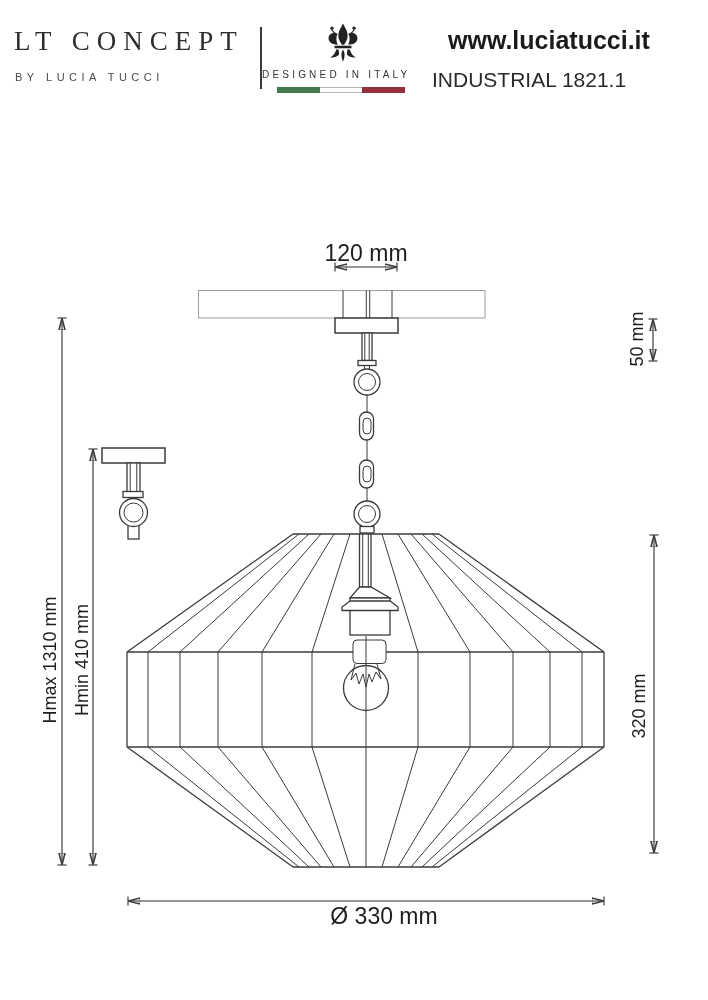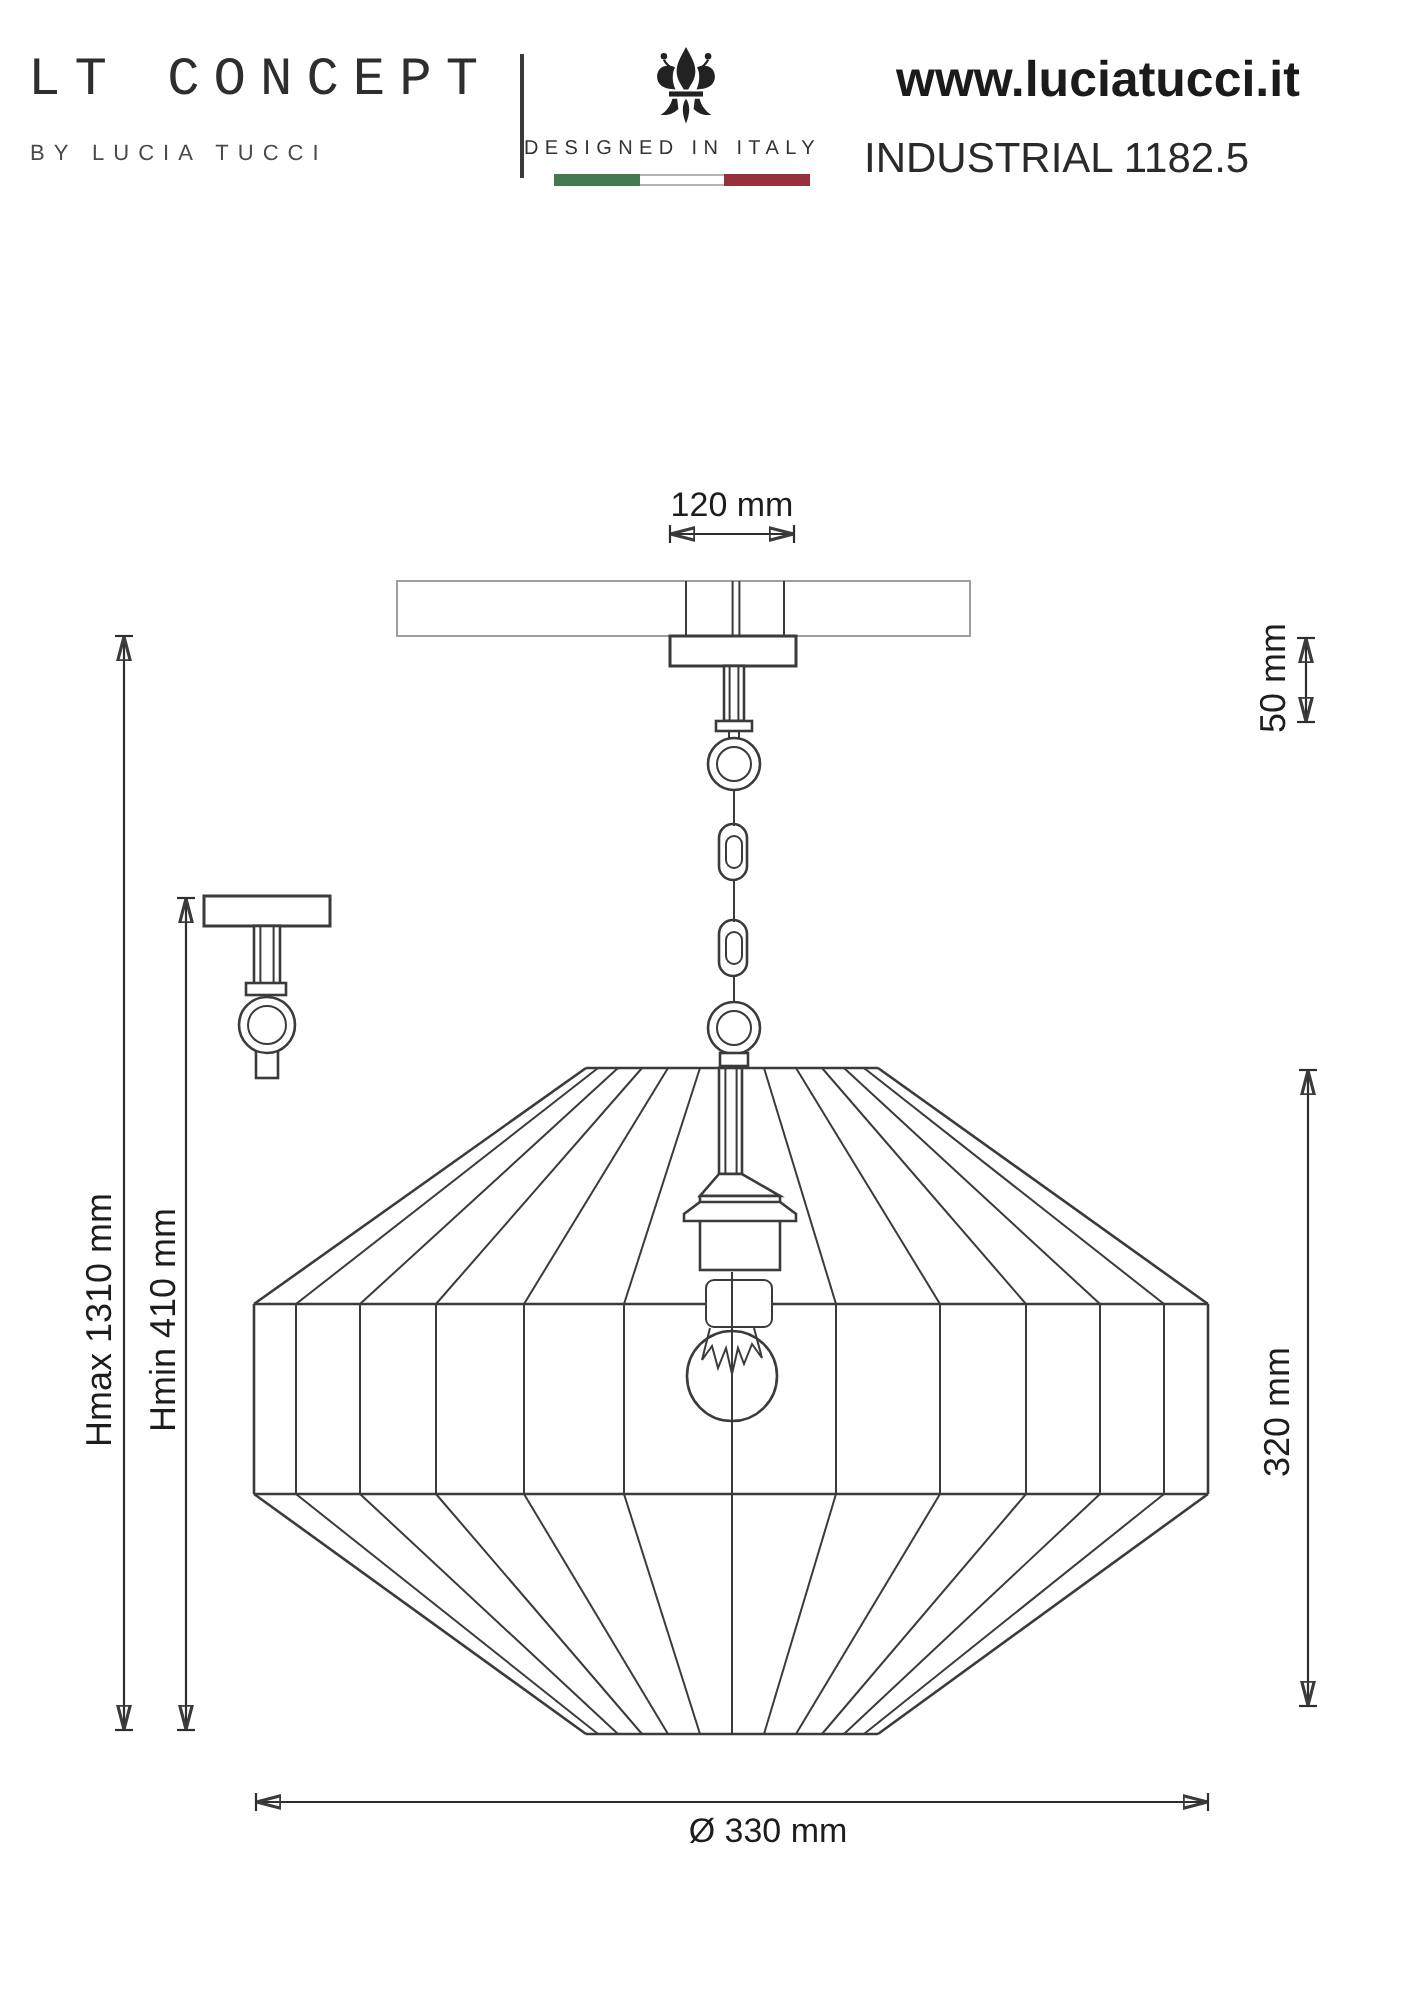--- a/index.html
+++ b/index.html
@@ -1,20 +1,20 @@
 <!DOCTYPE html>
 <html style="--line: #3b3b3b; --hatch: #9e9e9e; --dim: #2e2e2e;"><head>
 <meta charset="utf-8">
 <style>
   html,body{margin:0;padding:0;background:#fff;}
   body{width:708px;height:1000px;position:relative;font-family:"Liberation Sans",sans-serif;overflow:hidden;}
   .abs{position:absolute;}
 
   
-  .brand-title{left:14px;top:26px;font-family:Liberation Mono, monospace;font-size:27px;
+  .brand-title{left:14px;top:26px;font-family:Liberation Serif, serif;font-size:27px;
     letter-spacing:7px;color:#2e2e2e;white-space:nowrap;font-weight:400;}
   .brand-subtitle{left:15px;top:71px;width:228px;font-size:11px;
     letter-spacing:4.5px;color:#4a4a4a;white-space:nowrap;}
   .header-divider{left:260px;top:27px;width:1.5px;height:62px;background:#3a3a3a;}
   .fleur{left:326px;top:22px;width:34px;height:42px;}
   .madein-label{left:262px;top:69px;width:160px;text-align:left;font-size:10px;
     letter-spacing:3.2px;color:#333;white-space:nowrap;}
   .flag{left:277px;top:87px;width:128px;height:6px;display:flex;}
   .flag span{flex:1 1 0;}
   .flag .mid{border-top:1px solid #b5b5b5;border-bottom:1px solid #b5b5b5;box-sizing:border-box;}
@@ -25,21 +25,21 @@
   
   svg.draw{left:0;top:0;}
   svg.draw line,svg.draw path,svg.draw rect,svg.draw circle,svg.draw polyline{
     stroke:var(--line,#3b3b3b);stroke-width:1.3;fill:none;}
   svg.draw .fw{fill:#ffffff;}
   svg.draw .thin{stroke-width:1;}
   svg.draw .bold{stroke-width:1.5;}
   svg.draw .gray{stroke:var(--hatch,#9e9e9e);stroke-width:1;}
   svg.draw .dim{stroke:var(--dim,#2e2e2e);stroke-width:1.1;}
 
-  .dim-label{font-size:17px;color:#1d1d1d;white-space:nowrap;
+  .dim-label{font-size:23px;color:#1d1d1d;white-space:nowrap;
     transform:translate(-50%,-50%);}
   .dim-label.rot{transform:translate(-50%,-50%) rotate(-90deg);font-size:18px;}
 </style>
 </head>
 <body>
 
 <div class="abs brand-title">LT CONCEPT</div>
 <div class="abs brand-subtitle">BY LUCIA TUCCI</div>
 <div class="abs header-divider"></div>
 
@@ -59,21 +59,21 @@
   <path d="M33 8.5 C31.5 11.5 29.5 13 27 14" stroke="#222" stroke-width="1.3" fill="none"></path>
 </svg>
 
 <div class="abs madein-label">DESIGNED IN ITALY</div>
 <div class="abs flag">
   <span style="background: rgb(68, 120, 79);"></span>
   <span class="mid" style="background: rgb(255, 255, 255);"></span>
   <span style="background: rgb(150, 48, 60);"></span>
 </div>
 <div class="abs website">www.luciatucci.it</div>
-<div class="abs model">INDUSTRIAL 1182.5</div>
+<div class="abs model">INDUSTRIAL 1821.1</div>
 
 <svg class="abs draw" width="708" height="1000" viewBox="0 0 708 1000">
   <defs>
     <pattern id="hatch" width="7.5" height="7.5" patternUnits="userSpaceOnUse">
       <path d="M-2,-2 L9.5,9.5" stroke="#a6a6a6" stroke-width="1.1" fill="none"></path>
     </pattern>
     <marker id="arr" viewBox="0 0 10 6" refX="9" refY="3" markerWidth="11" markerHeight="7" orient="auto-start-reverse">
       <path d="M0,0.4 L10,3 L0,5.6 Z" fill="#2e2e2e" stroke="none"></path>
     </marker>
   </defs>

